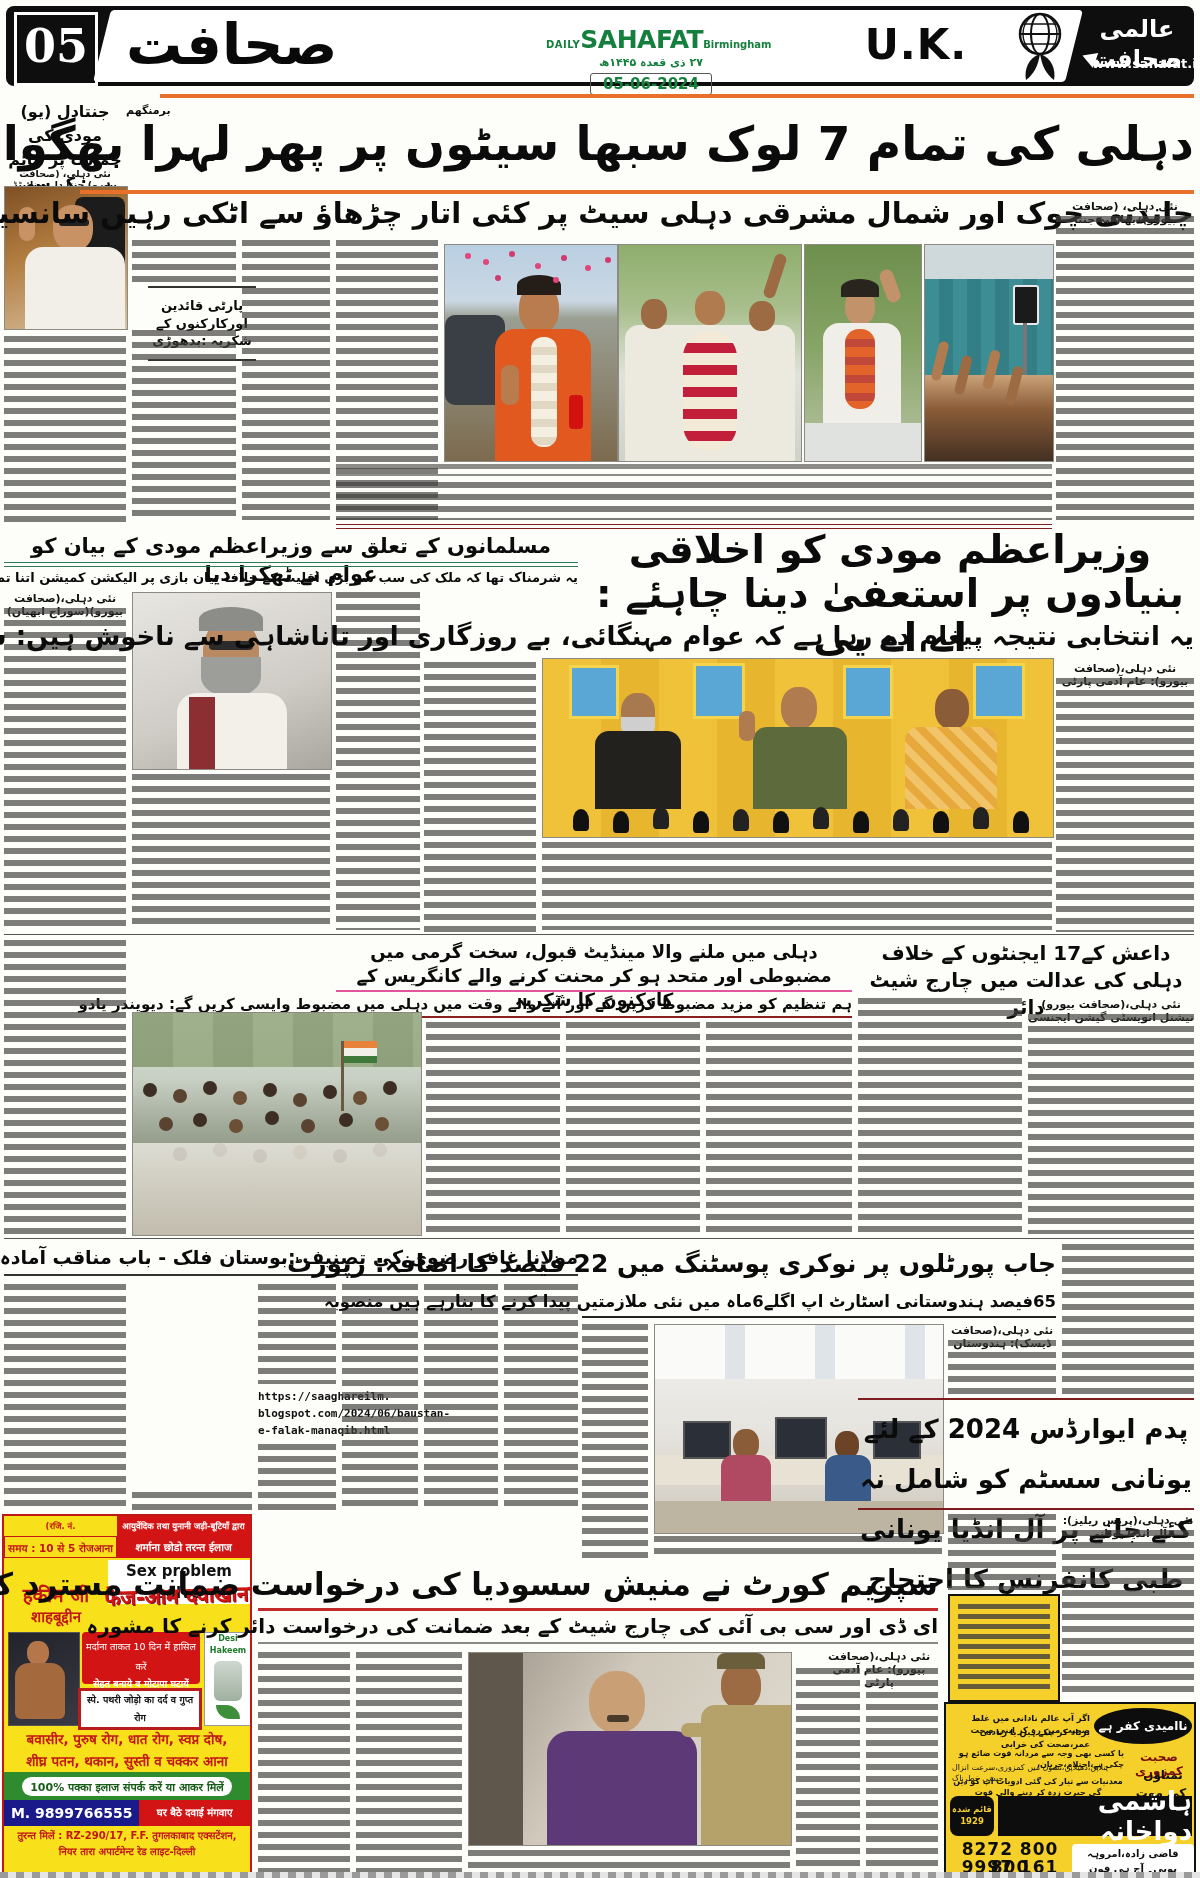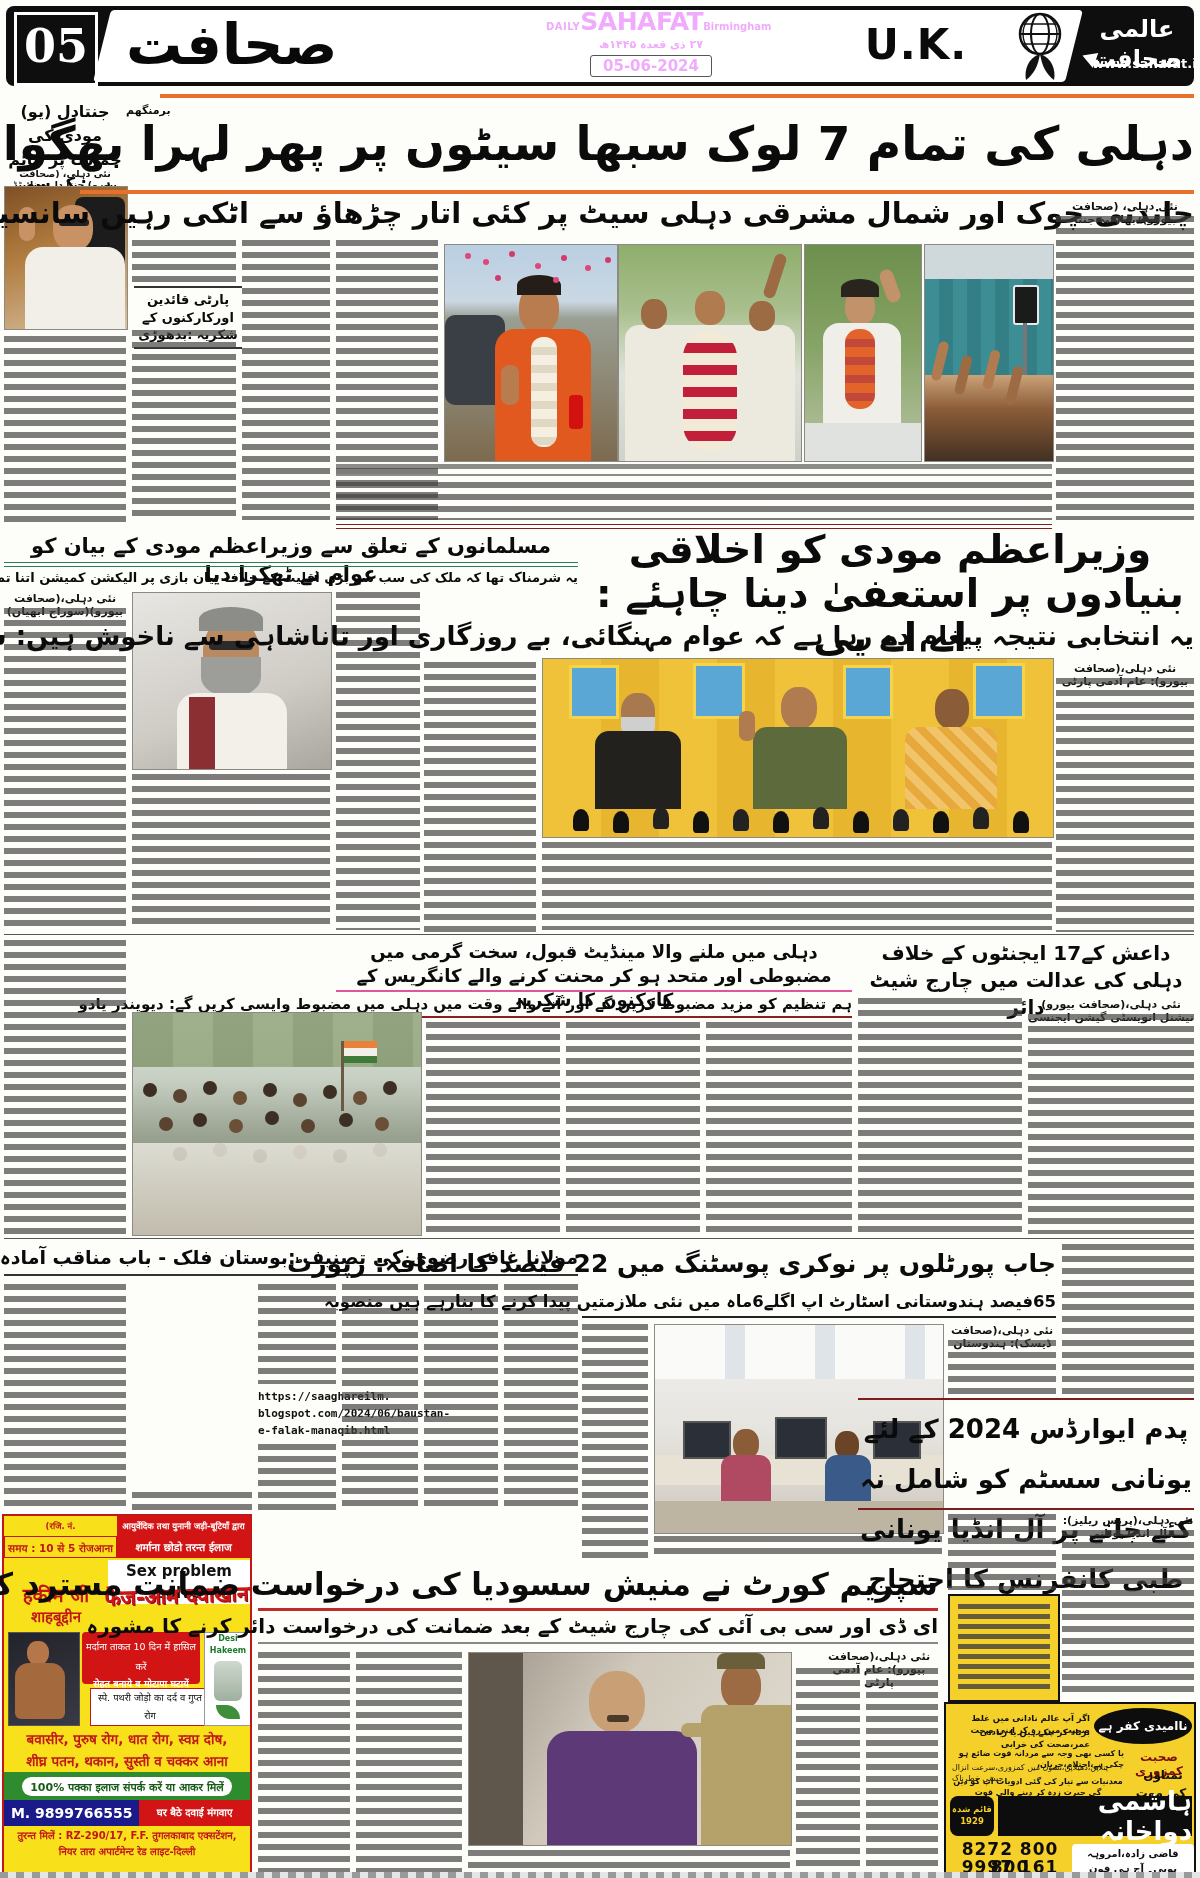--- a/index.html
+++ b/index.html
@@ -26,21 +26,21 @@
                 font-size:46px;font-weight:900;text-align:center;line-height:62px;font-family:'DejaVu Serif',serif;">
       <span>05</span>
     </div>
     <div class="abs" style="left:96px;top:4px;width:972px;height:72px;background:#ffffff;border-radius:4px;transform:skewX(-14deg);"></div>
 
     <div class="abs u" style="left:120px;top:6px;width:260px;font-size:56px;font-weight:900;color:#090909;text-align:left;line-height:66px;">
       <span>صحافت</span>
       <span style="font-size:11px;font-weight:700;vertical-align:top;">برمنگھم</span>
     </div>
 
-    <div class="abs" style="left:540px;top:6px;width:210px;height:70px;text-align:center;color:#f0abfc;">
+    <div class="abs" style="left:540px;top:24px;width:210px;height:70px;text-align:center;color:#15803d;">
       <div style="line-height:20px;">
         <span style="font-size:10px;font-weight:900;letter-spacing:.5px;">DAILY</span><span style="font-size:25px;font-weight:900;letter-spacing:-.5px;">SAHAFAT</span><span style="font-size:10px;font-weight:900;">Birmingham</span>
       </div>
       <div class="u" style="font-size:11px;font-weight:700;line-height:16px;">۲۷ ذی قعدہ ۱۴۴۵ھ</div>
       <div style="margin:2px auto 0;width:120px;border:1px solid #555;border-radius:3px;font-size:15px;font-weight:900;line-height:20px;">
         <span>05-06-2024</span>
       </div>
     </div>
 
     <div class="abs" style="left:840px;top:14px;width:140px;font-size:42px;font-weight:900;color:#0a0a0a;text-align:center;letter-spacing:1px;">U.K.</div>
@@ -73,21 +73,21 @@
     <div class="abs" style="left:14px;top:20px;width:16px;height:34px;background:#c99265;border-radius:8px;"></div>
   </div>
   <div class="abs tx" style="left:4px;top:336px;width:122px;height:186px;"></div>
 
   <div class="abs" style="left:160px;top:94px;width:1034px;height:4px;background:#e8702a;"></div>
   <div class="abs hd nw" style="left:134px;top:102px;width:1060px;height:84px;font-size:47px;line-height:84px;letter-spacing:-1px;">دہلی کی تمام 7 لوک سبھا سیٹوں پر پھر لہرا بھگوا، ہاتھ اور جھاڑو کا نہیں چلا جادو</div>
   <div class="abs" style="left:80px;top:190px;width:1114px;height:4px;background:#e8702a;"></div>
   <div class="abs hd nw" style="left:134px;top:196px;width:1060px;font-size:29px;line-height:34px;">چاندنی چوک اور شمال مشرقی دہلی سیٹ پر کئی اتار چڑھاؤ سے اٹکی رہیں سانسیں</div>
 
   <div class="abs tx" style="left:132px;top:240px;width:104px;height:42px;"></div>
-  <div class="abs hd u" style="left:134px;top:286px;width:108px;font-size:13px;border-top:2px solid #333;border-bottom:2px solid #333;padding:3px 0;">پارٹی قائدین اورکارکنوں کے شکریہ :بدھوڑی</div>
+  <div class="abs hd u" style="left:148px;top:286px;width:108px;font-size:13px;border-top:2px solid #333;border-bottom:2px solid #333;padding:9px 0;">پارٹی قائدین اورکارکنوں کے شکریہ :بدھوڑی</div>
   <div class="abs tx" style="left:132px;top:330px;width:104px;height:190px;"></div>
   <div class="abs tx" style="left:242px;top:240px;width:88px;height:280px;"></div>
   <div class="abs tx" style="left:336px;top:240px;width:102px;height:280px;"></div>
 
   <div class="abs ph" style="left:444px;top:244px;width:172px;height:216px;background:linear-gradient(180deg,#b9cfe2 0%,#cbd8e4 26%,#9a9f93 34%,#7c6a4e 100%);">
     <div class="abs" style="left:0px;top:70px;width:60px;height:90px;background:#3a3f45;border-radius:10px;"></div>
     <div class="abs" style="left:74px;top:40px;width:40px;height:48px;background:#b97c4f;border-radius:45%;"></div>
     <div class="abs" style="left:72px;top:30px;width:44px;height:20px;background:#241d18;border-radius:50% 50% 0 0;"></div>
     <div class="abs" style="left:50px;top:84px;width:96px;height:132px;background:#e2591f;border-radius:20px 20px 0 0;"></div>
     <div class="abs" style="left:86px;top:92px;width:26px;height:110px;background:repeating-linear-gradient(to bottom,#f4efe0 0 10px,#e0d8c2 10px 18px);border-radius:12px;"></div>
@@ -257,21 +257,21 @@
     </div>
     <div style="position:relative;height:96px;">
       <div class="ph" style="position:absolute;left:4px;top:0;width:70px;height:92px;background:linear-gradient(160deg,#23232c 0%,#3a3a44 100%);border:1px solid #555;">
         <div style="position:absolute;left:18px;top:8px;width:22px;height:24px;background:#b5774a;border-radius:45%;"></div>
         <div style="position:absolute;left:6px;top:30px;width:50px;height:56px;background:#a5693e;border-radius:14px 14px 6px 6px;"></div>
       </div>
       <div style="position:absolute;left:78px;top:0;width:118px;height:52px;background:#d31414;border-radius:4px;color:#fff;text-align:center;">
         <div style="font-size:9.5px;font-weight:400;line-height:20px;padding-top:5px;">मर्दाना ताकत 10 दिन में हासिल करें</div>
         <div style="font-size:9.5px;font-weight:900;line-height:14px;">सेहत बनाये व मोटापा घटायें</div>
       </div>
-      <div style="position:absolute;left:86px;top:56px;width:118px;background:#fff;color:#111;font-size:9.5px;font-weight:400;line-height:18px;text-align:center;border:1px solid #b91c1c;">स्पे. पथरी जोड़ो का दर्द व गुप्त रोग</div>
+      <div style="position:absolute;left:74px;top:56px;width:118px;background:#fff;color:#111;font-size:9.5px;font-weight:700;line-height:18px;text-align:center;border:3px solid #b91c1c;">स्पे. पथरी जोड़ो का दर्द व गुप्त रोग</div>
       <div class="ph" style="position:absolute;left:200px;top:0;width:46px;height:92px;background:#fff;border:1px solid #999;">
         <div style="color:#1d7a2a;font-size:8px;font-weight:900;text-align:center;line-height:12px;">Desi Hakeem</div>
         <div style="margin:4px auto 0;width:28px;height:40px;background:linear-gradient(180deg,#cfd8cf 0%,#9fb09f 100%);border-radius:6px;"></div>
         <div style="margin:4px auto 0;width:24px;height:14px;background:#3f8f3a;border-radius:0 14px 0 14px;"></div>
       </div>
     </div>
     <div style="color:#c21717;font-size:13.5px;font-weight:900;text-align:center;line-height:22px;">बवासीर, पुरुष रोग, धात रोग, स्वप्न दोष,</div>
     <div style="color:#c21717;font-size:13.5px;font-weight:900;text-align:center;line-height:22px;">शीघ्र पतन, थकान, सुस्ती व चक्कर आना</div>
     <div style="height:28px;background:#2e8b2e;display:flex;align-items:center;justify-content:center;">
       <div style="background:#fff;color:#185a18;font-size:11px;font-weight:900;border-radius:10px;padding:2px 8px;">100% पक्का इलाज संपर्क करें या आकर मिलें</div>

